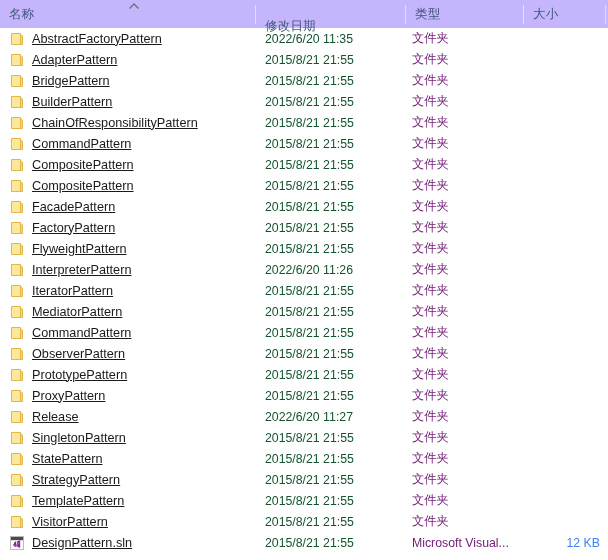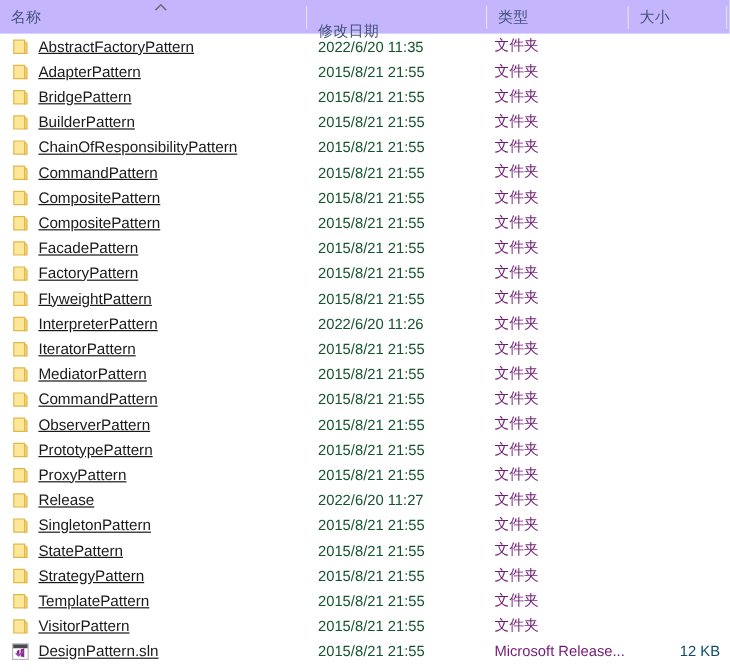--- a/index.html
+++ b/index.html
@@ -116,21 +116,21 @@
   }
   .cell-size {
     position: absolute;
     left: 470px;
     width: 130px;
     top: 0;
     height: 21px;
     display: flex;
     align-items: center;
     justify-content: flex-end;
-    color: #0c4a6e;
+    color: #3b82f6;
     font-size: 12.3px;
   }
 
   
   .icon-wrap {
     width: 16px;
     height: 16px;
     flex: 0 0 16px;
     display: block;
     position: relative;
@@ -657,21 +657,21 @@
               <path d="M8.2 6.2 L11.2 5.3 L11.2 12.8 L8.2 12 Z" fill="#86298c"></path>
               <path d="M4 8.8 L6.4 10.4 L10.6 6.6 L10.6 8.3 L6.4 12.2 L4 10.3 Z" fill="#a44bb0"></path>
             </svg>
           </span>
           <span>DesignPattern.sln</span>
         </div>
         <div class="cell-date">
           <span>2015/8/21 21:55</span>
         </div>
         <div class="cell-type">
-          <span>Microsoft Release...</span>
+          <span>Microsoft Visual...</span>
         </div>
         <div class="cell-size">
           <span>12 KB</span>
         </div>
       </div>
     </div>
 
 </div>
 
 </body></html>

